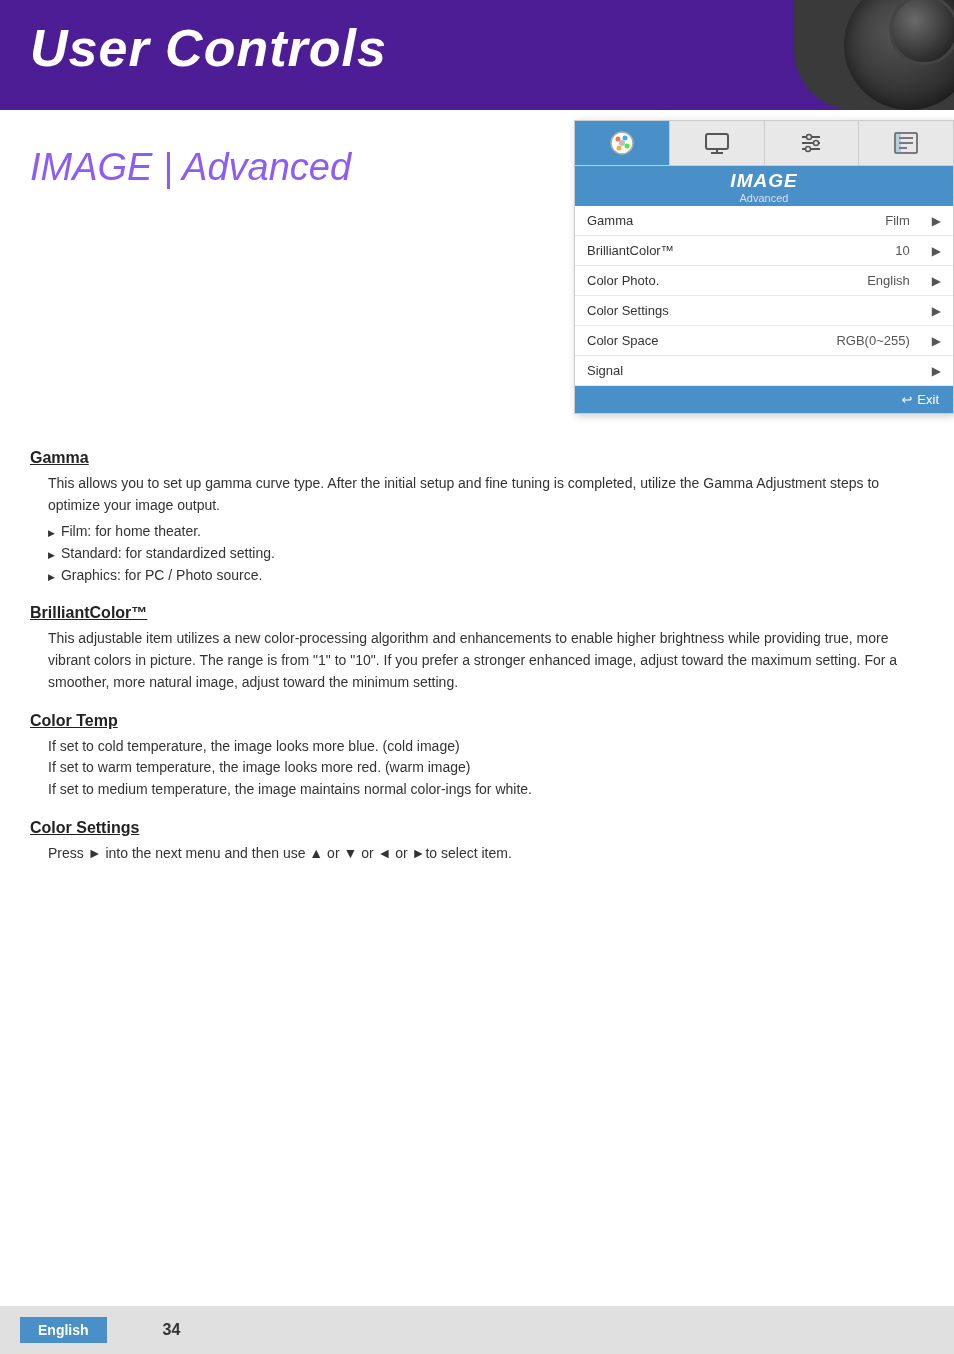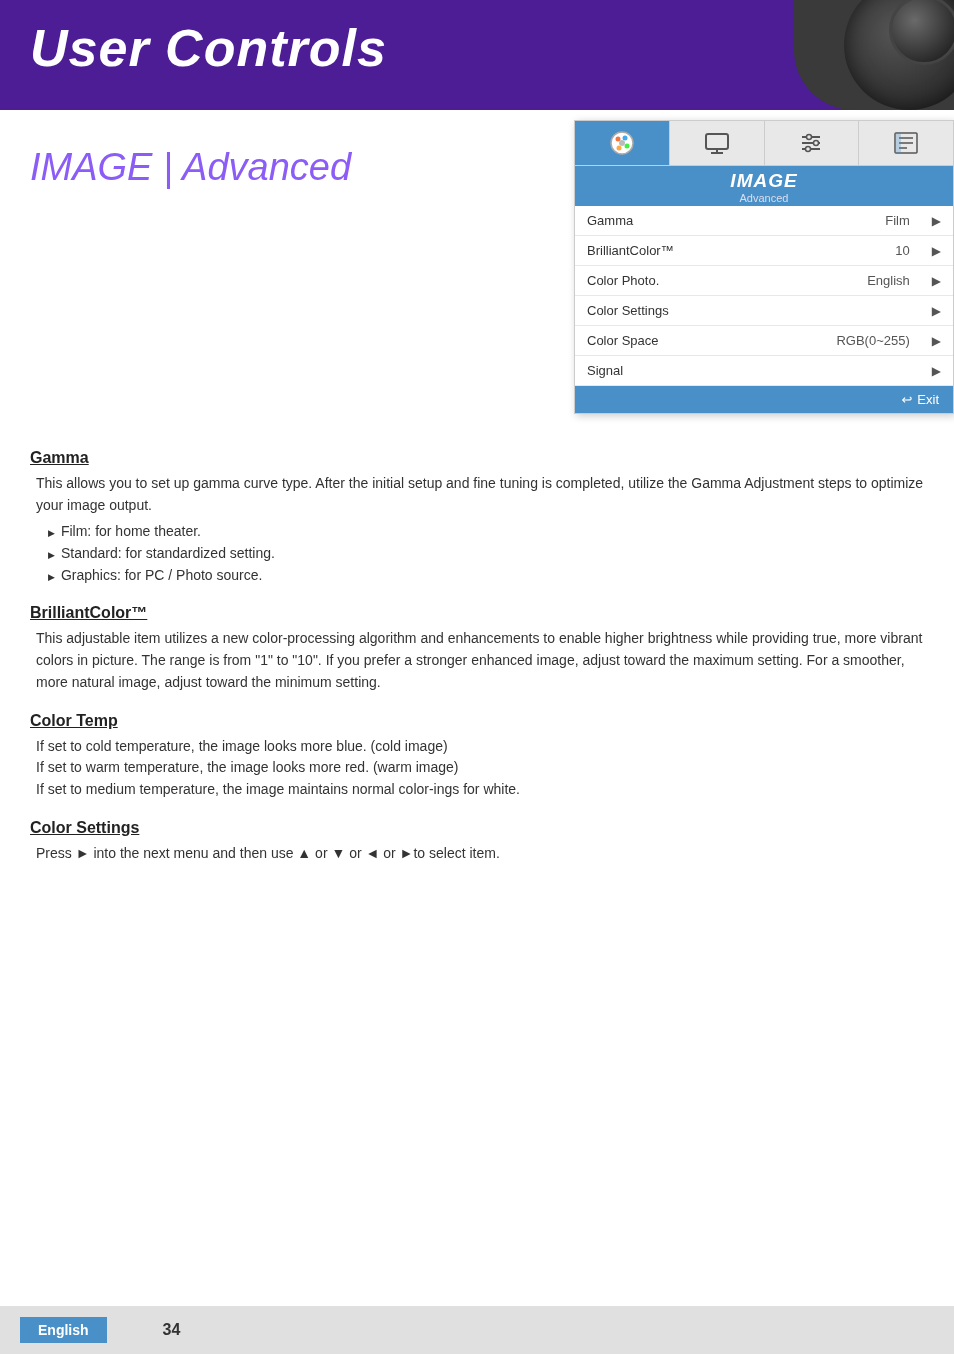--- a/index.html
+++ b/index.html
@@ -177,21 +177,21 @@
       font-size: 16px;
       font-weight: bold;
       text-decoration: underline;
       color: #222;
       margin-bottom: 6px;
     }
     .section-item-text {
       font-size: 14px;
       color: #333;
       line-height: 1.55;
-      margin-left: 6px;
+      margin-left: 18px;
     }
     .bullet-list {
       list-style: none;
       margin: 5px 0 5px 18px;
     }
     .bullet-list li {
       font-size: 14px;
       color: #333;
       line-height: 1.55;
       display: flex;

